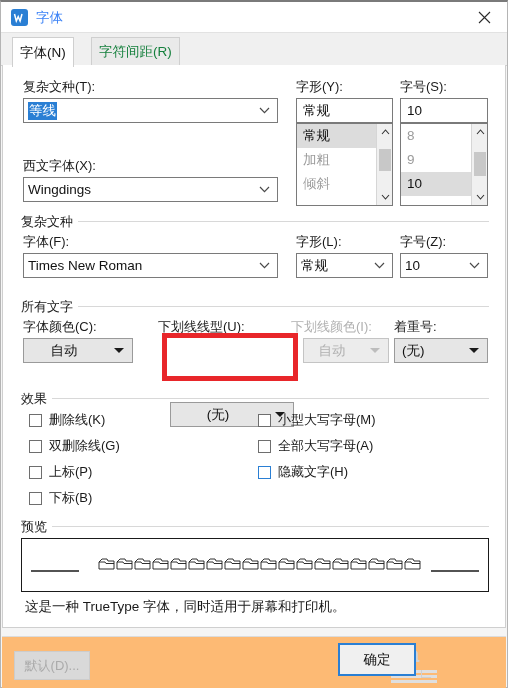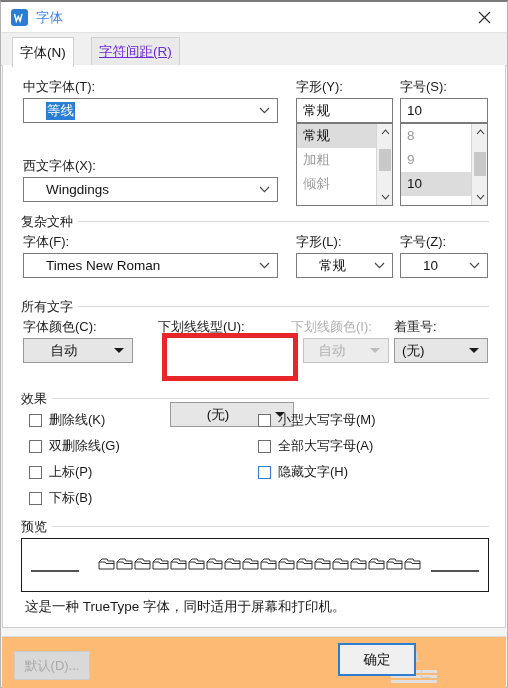--- a/index.html
+++ b/index.html
@@ -65,22 +65,21 @@
     border-bottom: none;
   }
   .tab.active {
     background: #ffffff;
     border-color: #cfcfcf;
     z-index: 3;
     height: 30px;
   }
   .tab.inactive {
     background: #eaeaea;
-    color: #6d28d9;
-    text-decoration: underline;
+    color: #15803d;
   }
   #tab-font { left: 11px; }
   #tab-spacing { left: 90px; }
 
   
   #panel {
     position: absolute; left: 1px; top: 63px;
     width: 504px; height: 563px;
     background: #ffffff;
     border: 1px solid #cfcfcf;
@@ -96,21 +95,21 @@
   .lbl.disabled { color: #b0b0b0; }
 
   
   .field {
     position: absolute;
     height: 25px;
     background: #ffffff;
     border: 1px solid #7a7a7a;
     font-size: 13.5px; color: #111;
     line-height: 23px;
-    padding-left: 22px;
+    padding-left: 4px;
     white-space: nowrap;
     overflow: hidden;
   }
   .field .sel {
     background: #2a7fd4; color: #ffffff;
     padding: 1px 1px 2px 1px;
   }
   .chev {
     position: absolute; right: 5px; top: 0; bottom: 0;
     width: 16px;
@@ -315,21 +314,21 @@
     <div class="tab active" id="tab-font">
       <span>字体(N)</span>
     </div>
     <div class="tab inactive" id="tab-spacing">
       <span>字符间距(R)</span>
     </div>
   </div>
 
   <div id="panel">
 
-    <div class="lbl" style="left:20px; top:13px;">中文字体(T):</div>
+    <div class="lbl" style="left:20px; top:13px;">复杂文种(T):</div>
     <div class="field" style="left:20px; top:33px; width:255px;">
       <span class="sel">等线</span>
       <span class="chev">
         <svg width="11" height="7" viewBox="0 0 11 7">
             <path d="M1 1 L5.5 5.6 L10 1" fill="none" stroke="#4a4a4a" stroke-width="1.2"></path>
           </svg>
       </span>
     </div>
 
     <div class="lbl" style="left:293px; top:13px;">字形(Y):</div>

